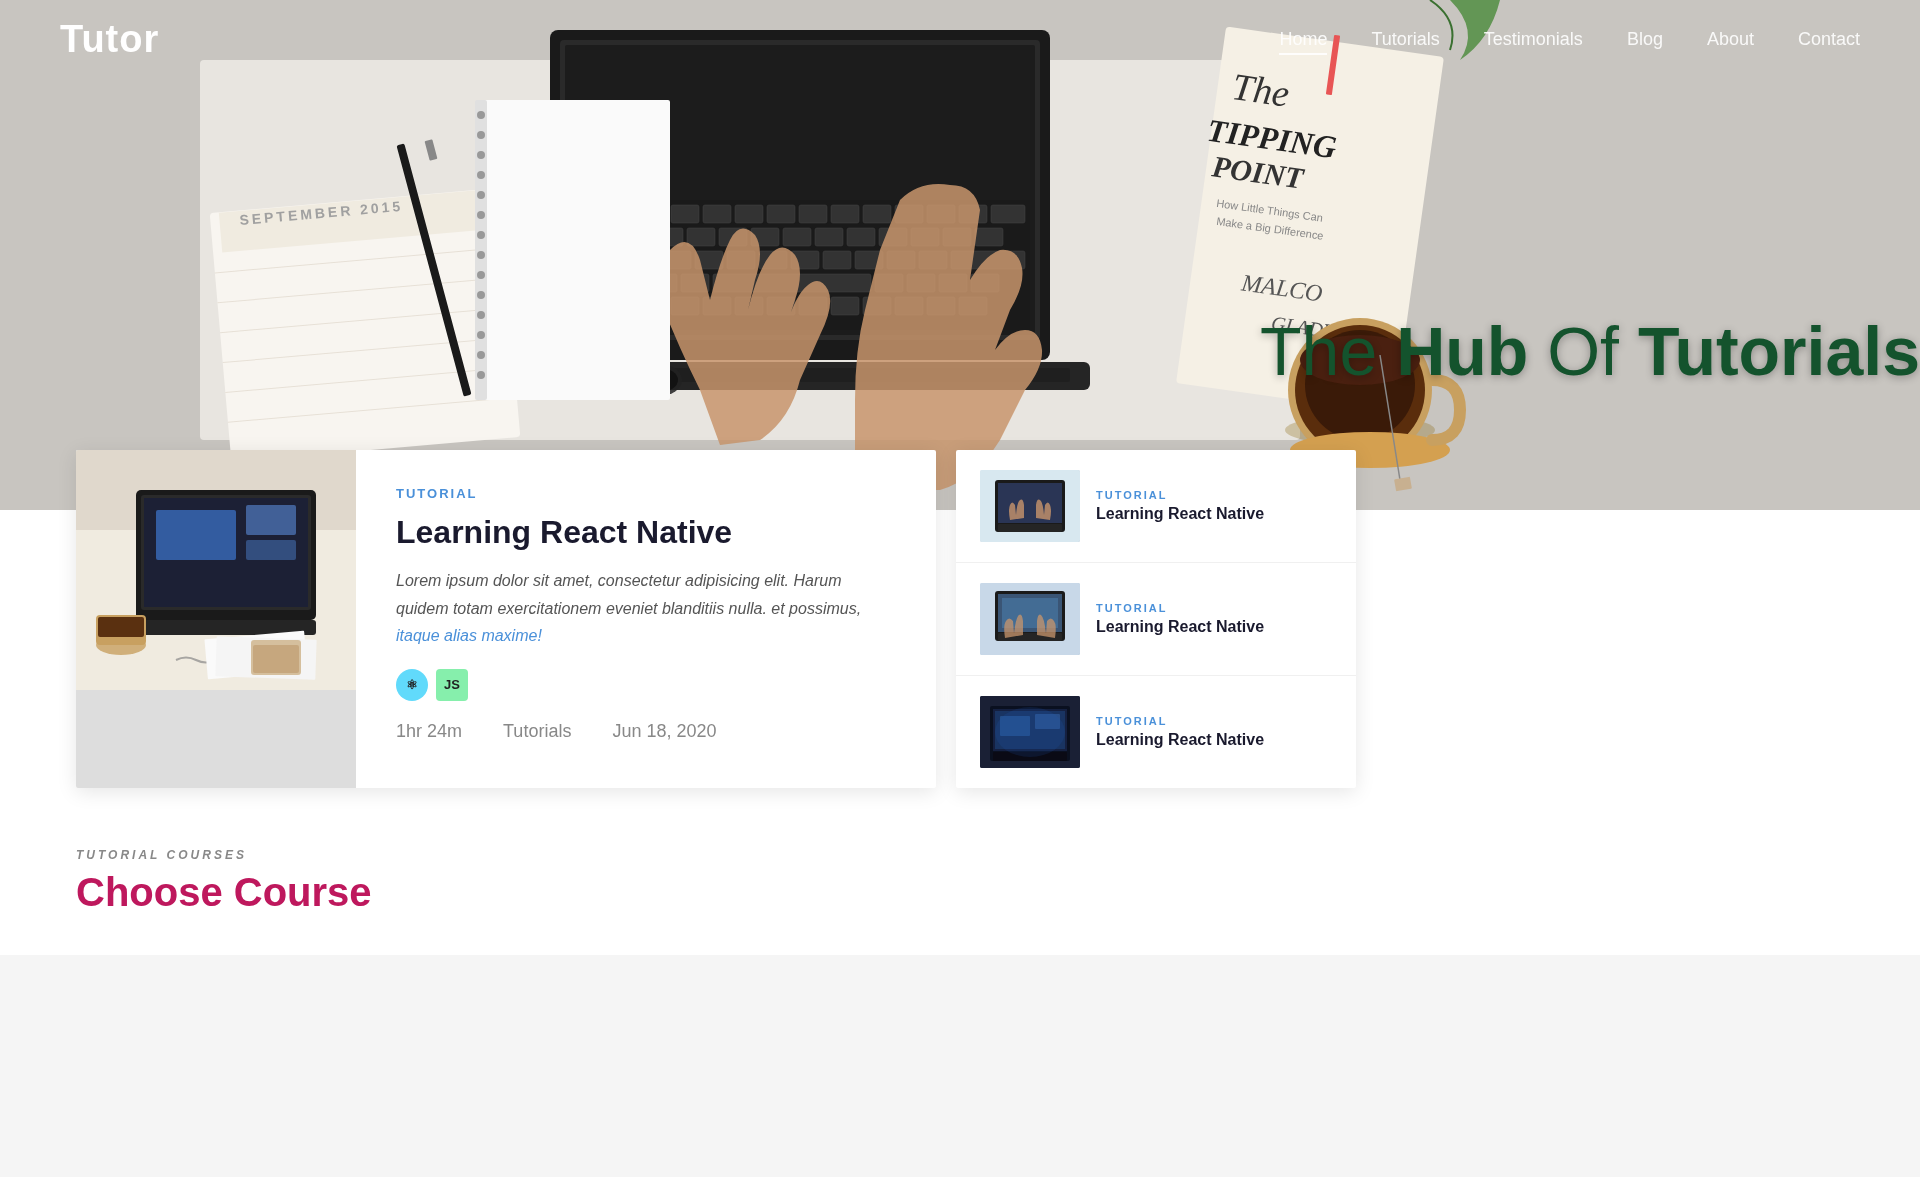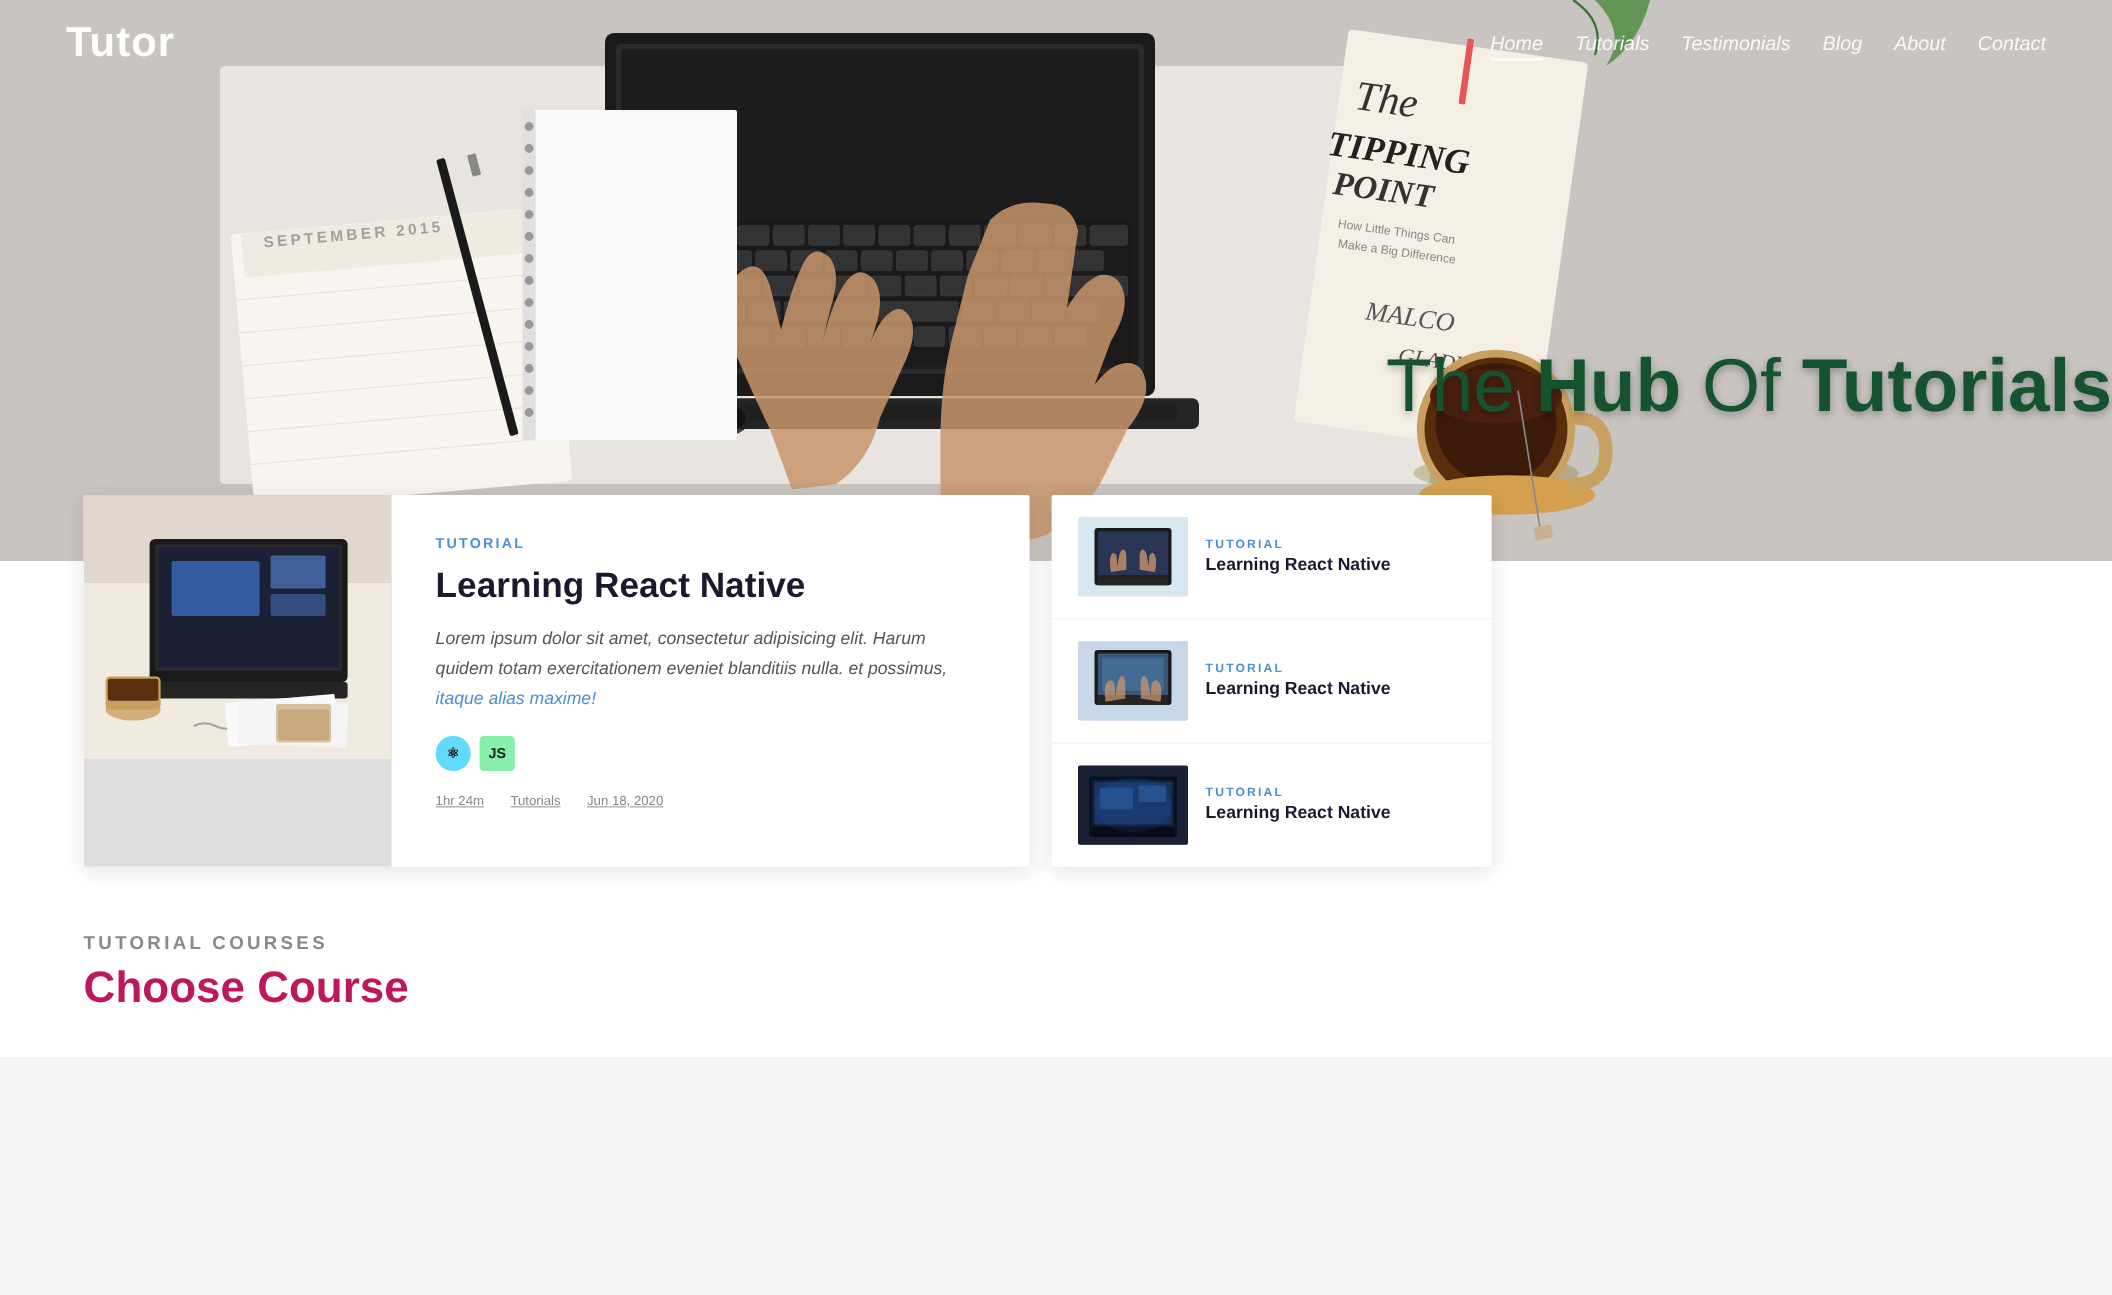--- a/index.html
+++ b/index.html
@@ -16,23 +16,22 @@
       z-index: 10;
     }
     .navbar-logo {
       color: #fff;
       font-size: 38px;
       font-weight: 700;
       letter-spacing: 1px;
     }
     .navbar-links {
       display: flex;
-      gap: 29px;
+      gap: 44px;
       list-style: none;
-      font-style: italic;
     }
     .navbar-links li a {
       color: #fff;
       text-decoration: none;
       font-size: 18px;
       font-weight: 500;
       opacity: 0.9;
       transition: opacity 0.2s;
     }
     .navbar-links li.active a {
@@ -151,24 +150,23 @@
       align-items: center;
       justify-content: center;
       font-size: 13px;
       font-weight: 700;
       color: #fff;
     }
     .tech-tag.react { background: #61dafb; color: #222; }
     .tech-tag.js { background: #86efac; color: #222; border-radius: 4px; }
     .card-meta {
       display: flex;
-      gap: 24px;
+      gap: 41px;
       color: #999;
-      font-size: 12px;
-      text-decoration: underline;
+      font-size: 18px;
     }
     .card-meta span { color: #888; }
 
     
     .side-cards {
       flex: 0 0 400px;
       background: #fff;
       box-shadow: 0 4px 20px rgba(0,0,0,0.1);
       display: flex;
       flex-direction: column;
@@ -214,26 +212,27 @@
       font-size: 16px;
       font-weight: 600;
       color: #1a1a2e;
     }
 
     
     .bottom-section {
       padding: 60px 0 40px;
     }
     .section-label {
-      font-size: 17px;
+      font-size: 12px;
       font-weight: 700;
       color: #888;
       letter-spacing: 3px;
       text-transform: uppercase;
       margin-bottom: 8px;
+      font-style: italic;
     }
     .section-title {
       font-size: 40px;
       font-weight: 700;
       color: #be185d;
     }
     
     .hero-visual {
       position: absolute;
       inset: 0;

